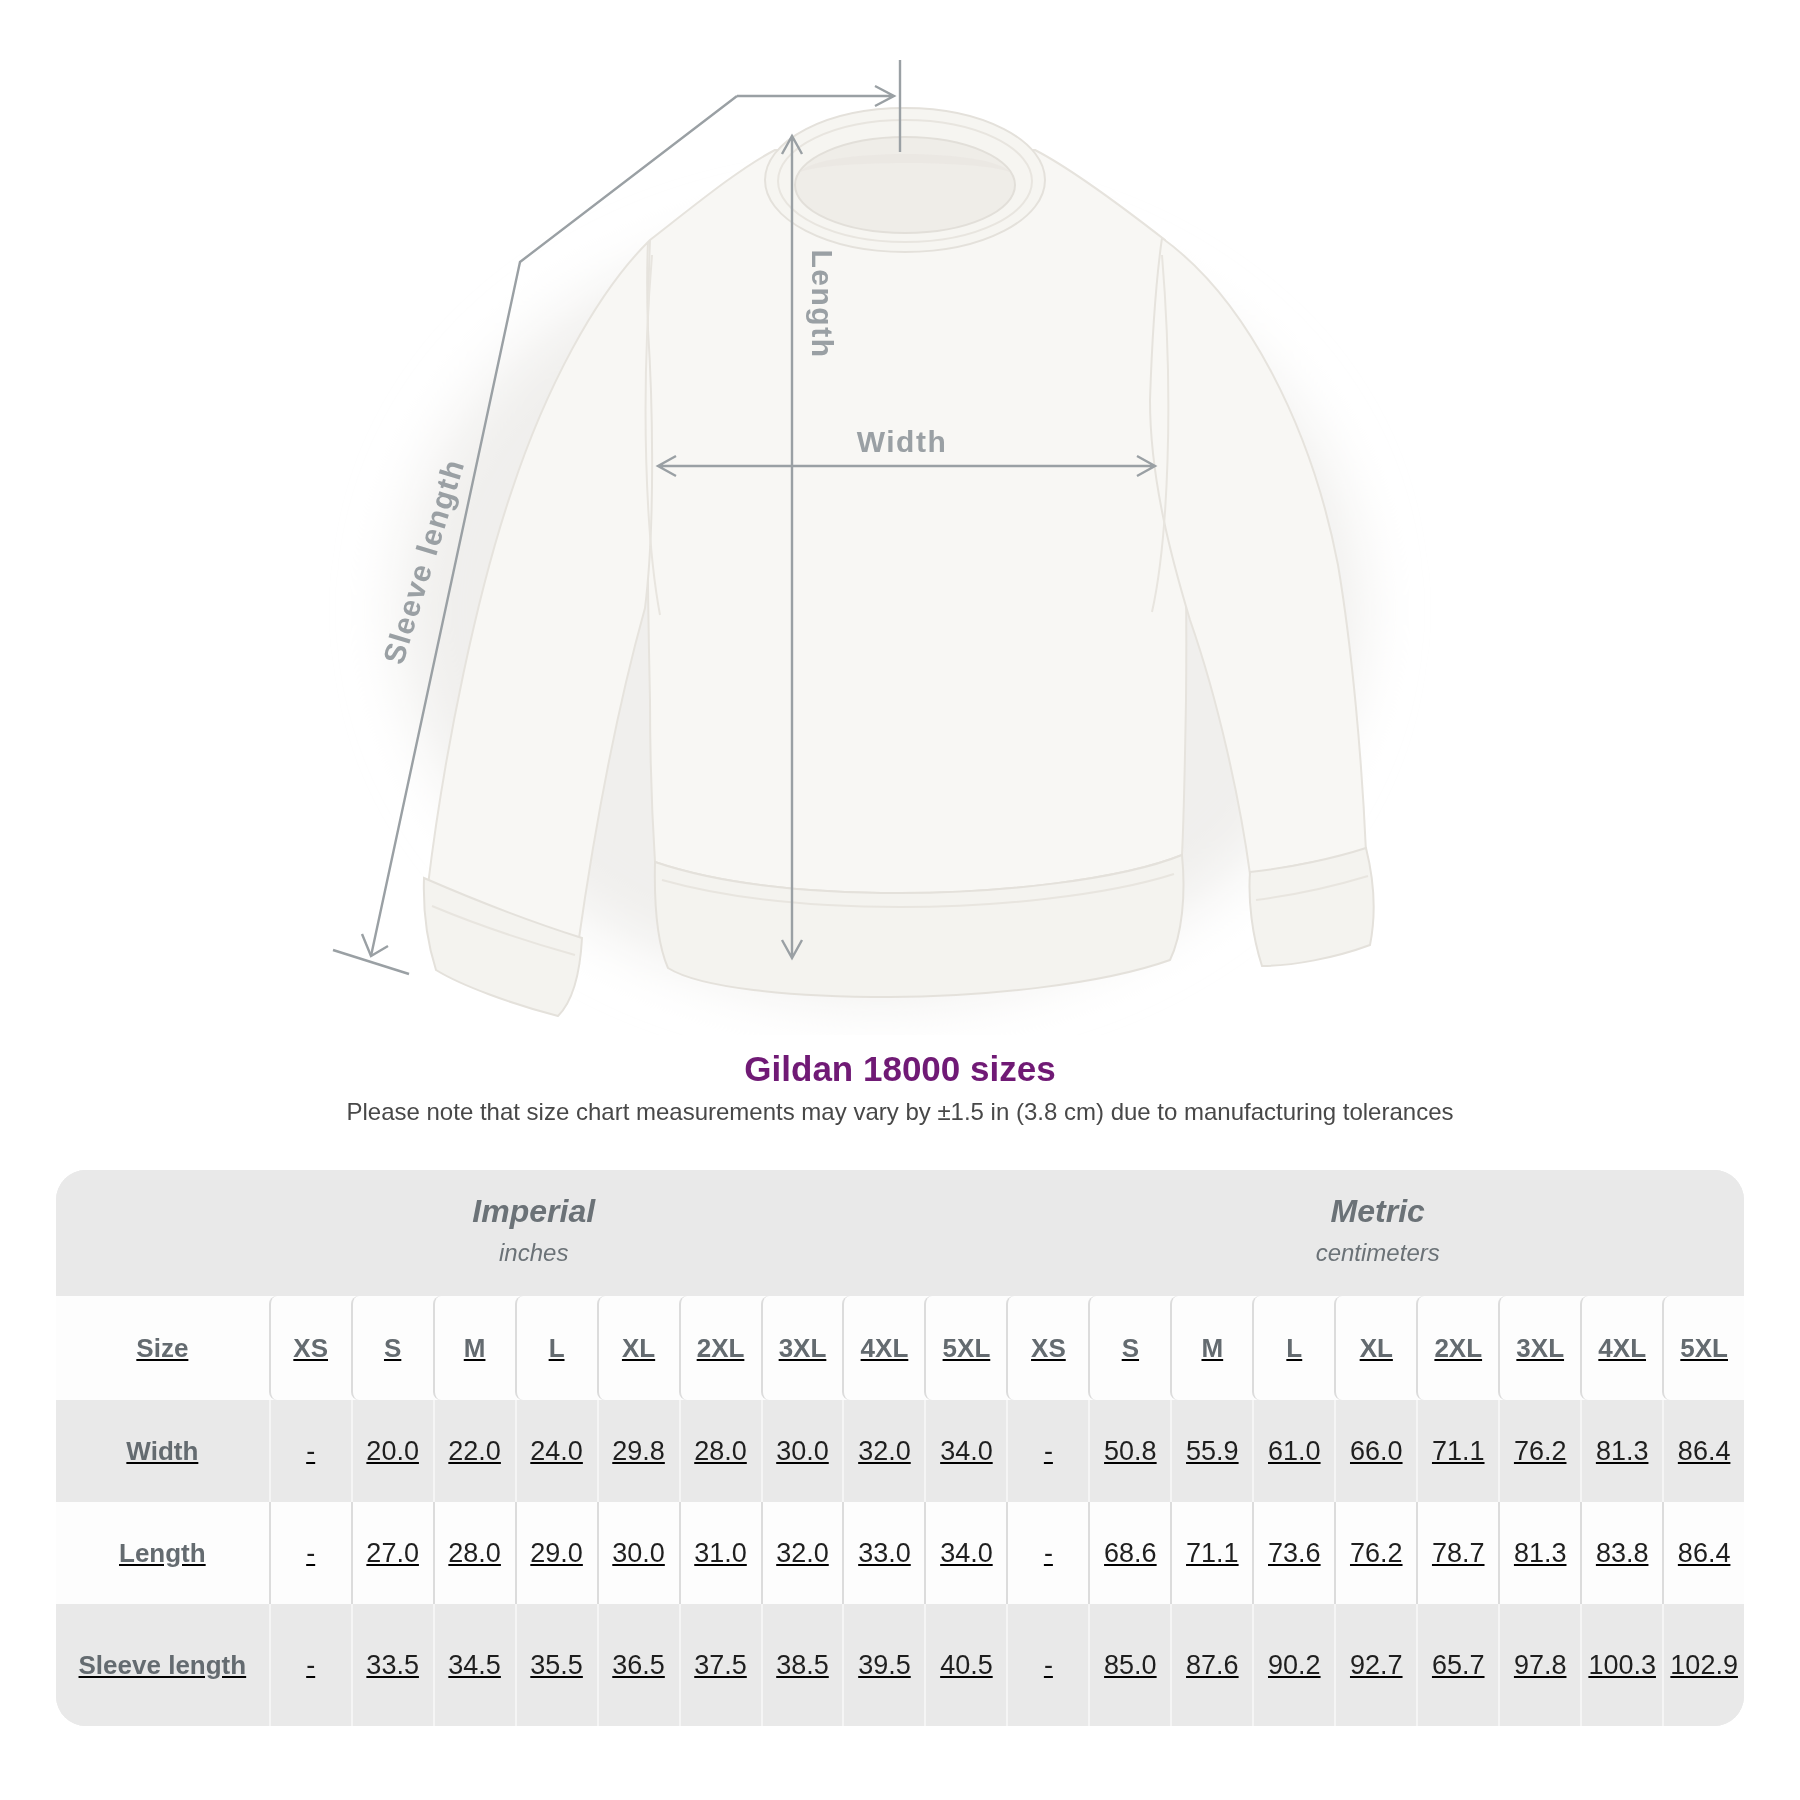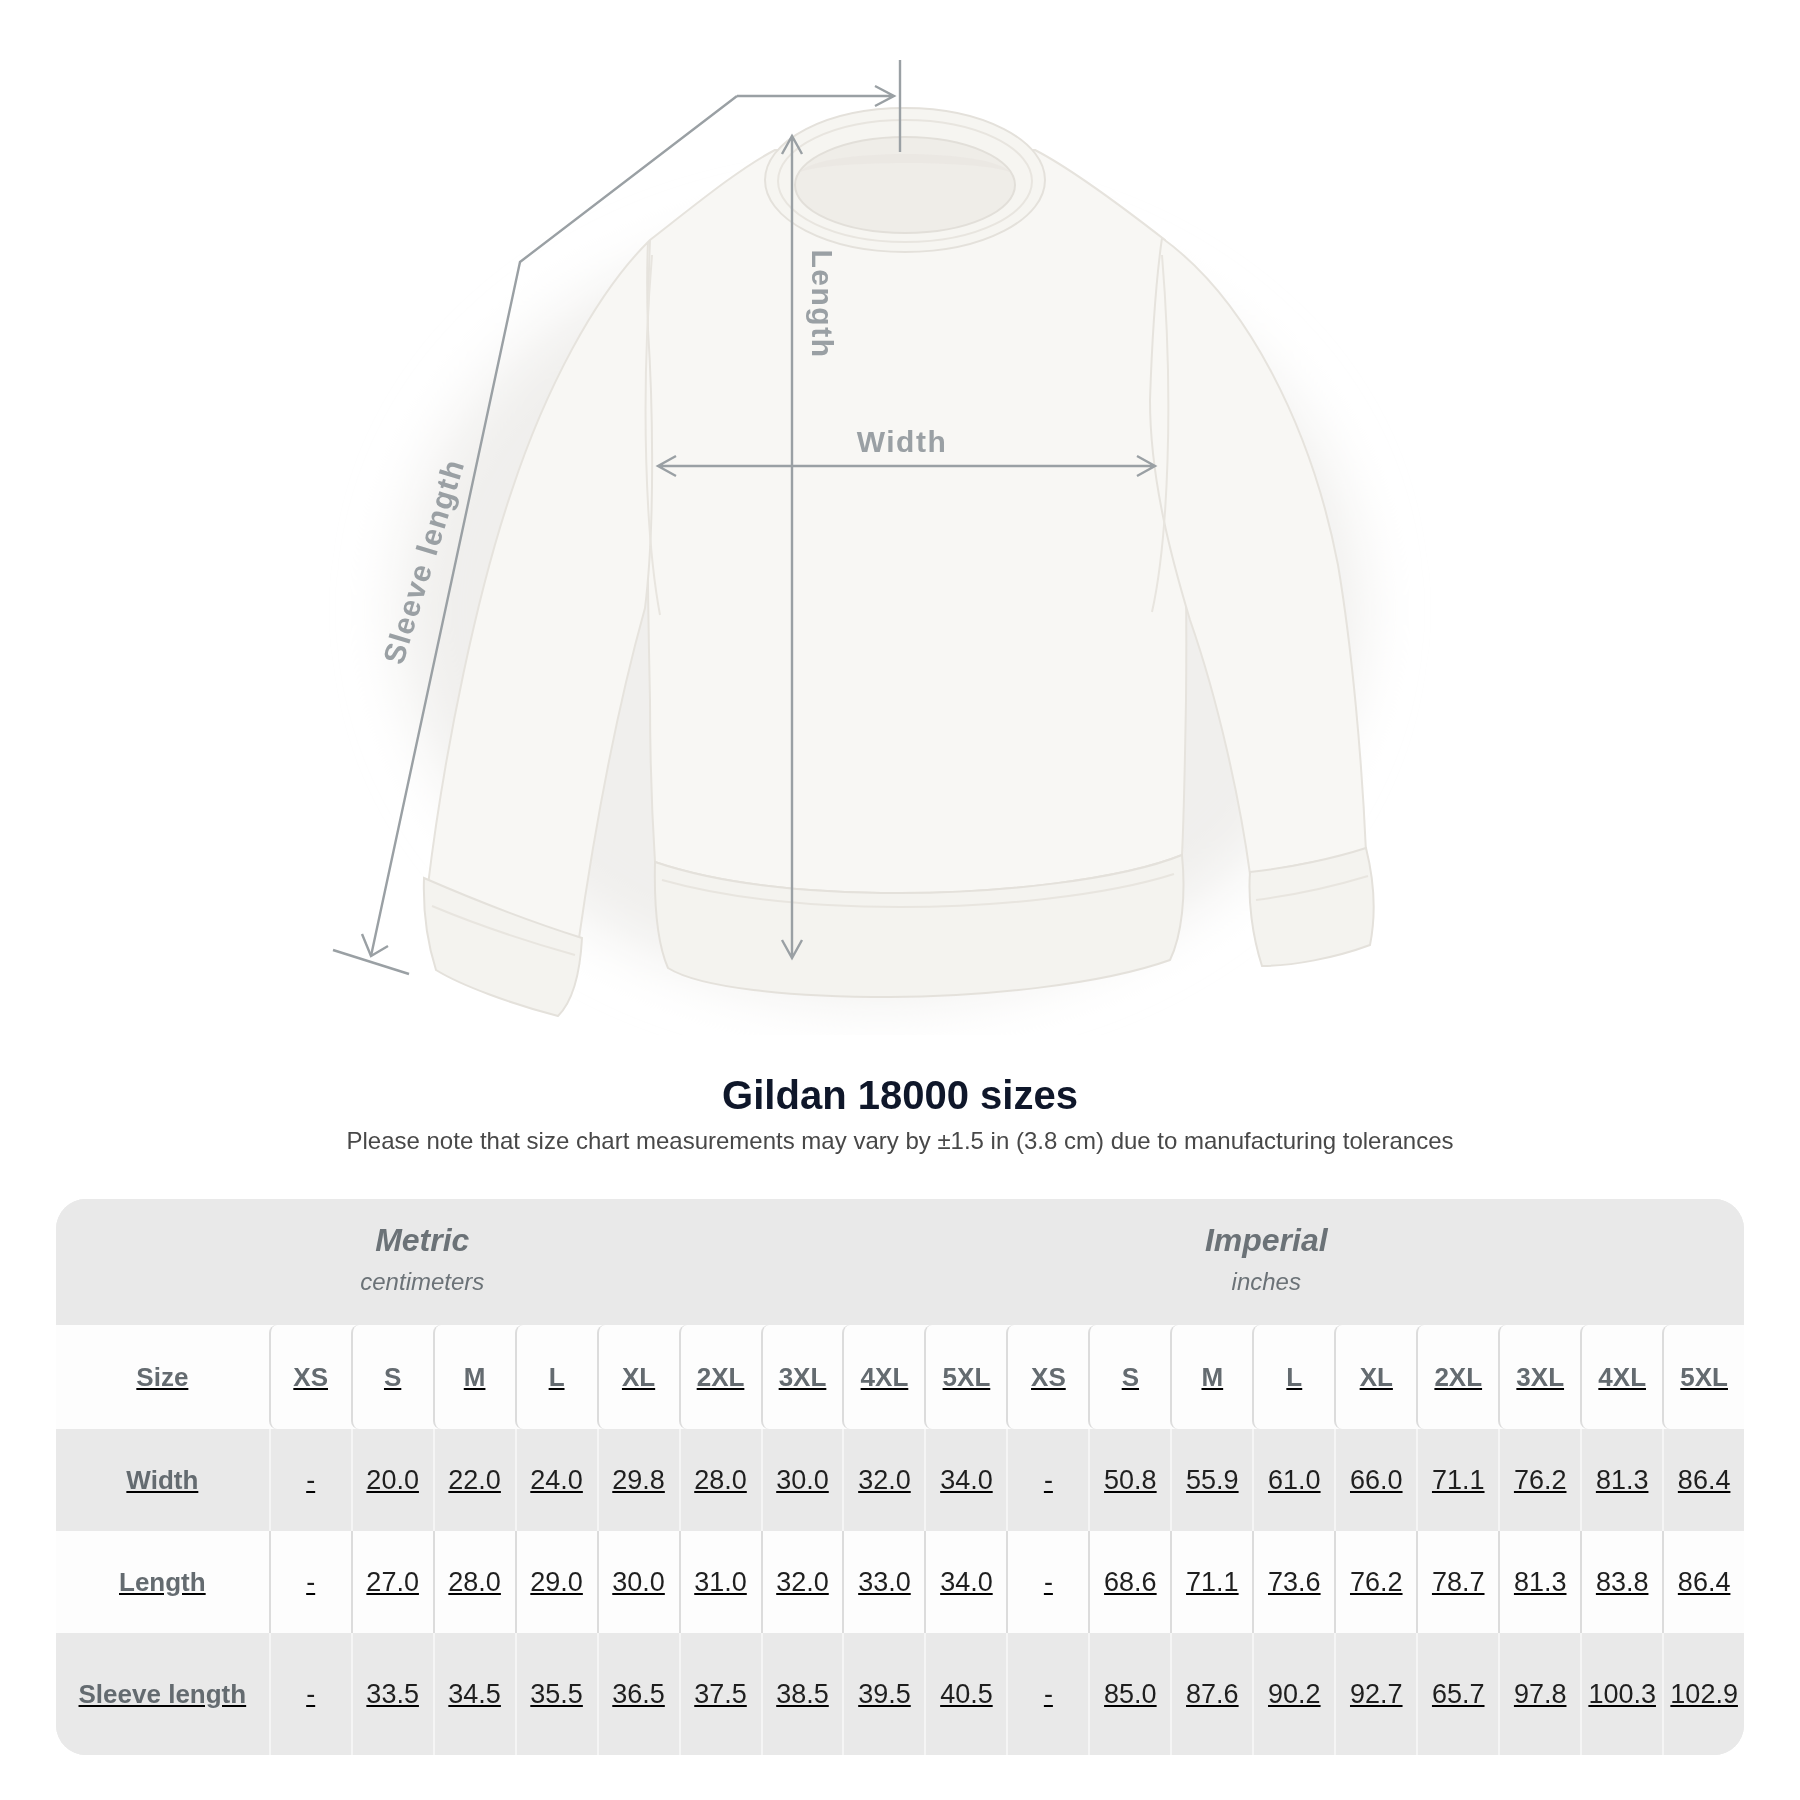--- a/index.html
+++ b/index.html
@@ -10,21 +10,21 @@
   
   .figure{width:1800px;height:1035px;position:relative;}
   .figure svg{display:block;}
   .fab{fill:var(--fab,#f8f7f4);stroke:#e6e3dd;stroke-width:2;}
   .rib{fill:#f4f3ef;stroke:#e4e1db;stroke-width:2;}
   .seam{fill:none;stroke:#e8e5df;stroke-width:2;}
   .ann{fill:none;stroke:var(--ann,#9aa0a4);stroke-width:2.4;}
   .ann-text{fill:var(--ann,#9aa0a4);font-weight:bold;font-size:30px;letter-spacing:1.5px;}
   
   .page-title{
-    margin:40px 0 0 0;text-align:center;font-size:40px;font-weight:bold;color:#0f172a;line-height:1;
+    margin:16px 0 0 0;text-align:center;font-size:35px;font-weight:bold;color:#701a75;line-height:1;
   }
   .page-subtitle{
     margin:14px 0 0 0;text-align:center;font-size:24px;color:#484848;line-height:1;
   }
   
   .size-table{
     margin:46px 56px 0 56px;height:556px;border-radius:30px;overflow:hidden;
     background:var(--stripe,#e9e9e9);display:flex;flex-direction:column;
   }
   .unit-band{height:126px;display:flex;background:var(--stripe,#e9e9e9);}
@@ -143,27 +143,27 @@
       <text class="ann-text" x="902" y="452" text-anchor="middle">Width</text>
       <text class="ann-text" transform="translate(426,562) rotate(-73)" text-anchor="middle" dominant-baseline="middle">Sleeve length</text>
     </svg>
   </div>
 
   <h1 class="page-title">Gildan 18000 sizes</h1>
   <p class="page-subtitle">Please note that size chart measurements may vary by ±1.5 in (3.8 cm) due to manufacturing tolerances</p>
 
   <div class="size-table">
     <div class="unit-band">
+      <div class="unit-group imperial">
+        <div class="unit-name">Imperial</div>
+        <div class="unit-sub">inches</div>
+      </div>
       <div class="unit-group metric">
         <div class="unit-name">Metric</div>
         <div class="unit-sub">centimeters</div>
-      </div>
-      <div class="unit-group imperial">
-        <div class="unit-name">Imperial</div>
-        <div class="unit-sub">inches</div>
       </div>
     </div>
     <div id="size-grid">
         <div class="trow head r-white">
           <div class="cell label">Size</div>
           <div class="cell hcell">XS</div>
           <div class="cell hcell">S</div>
           <div class="cell hcell">M</div>
           <div class="cell hcell">L</div>
           <div class="cell hcell">XL</div>

